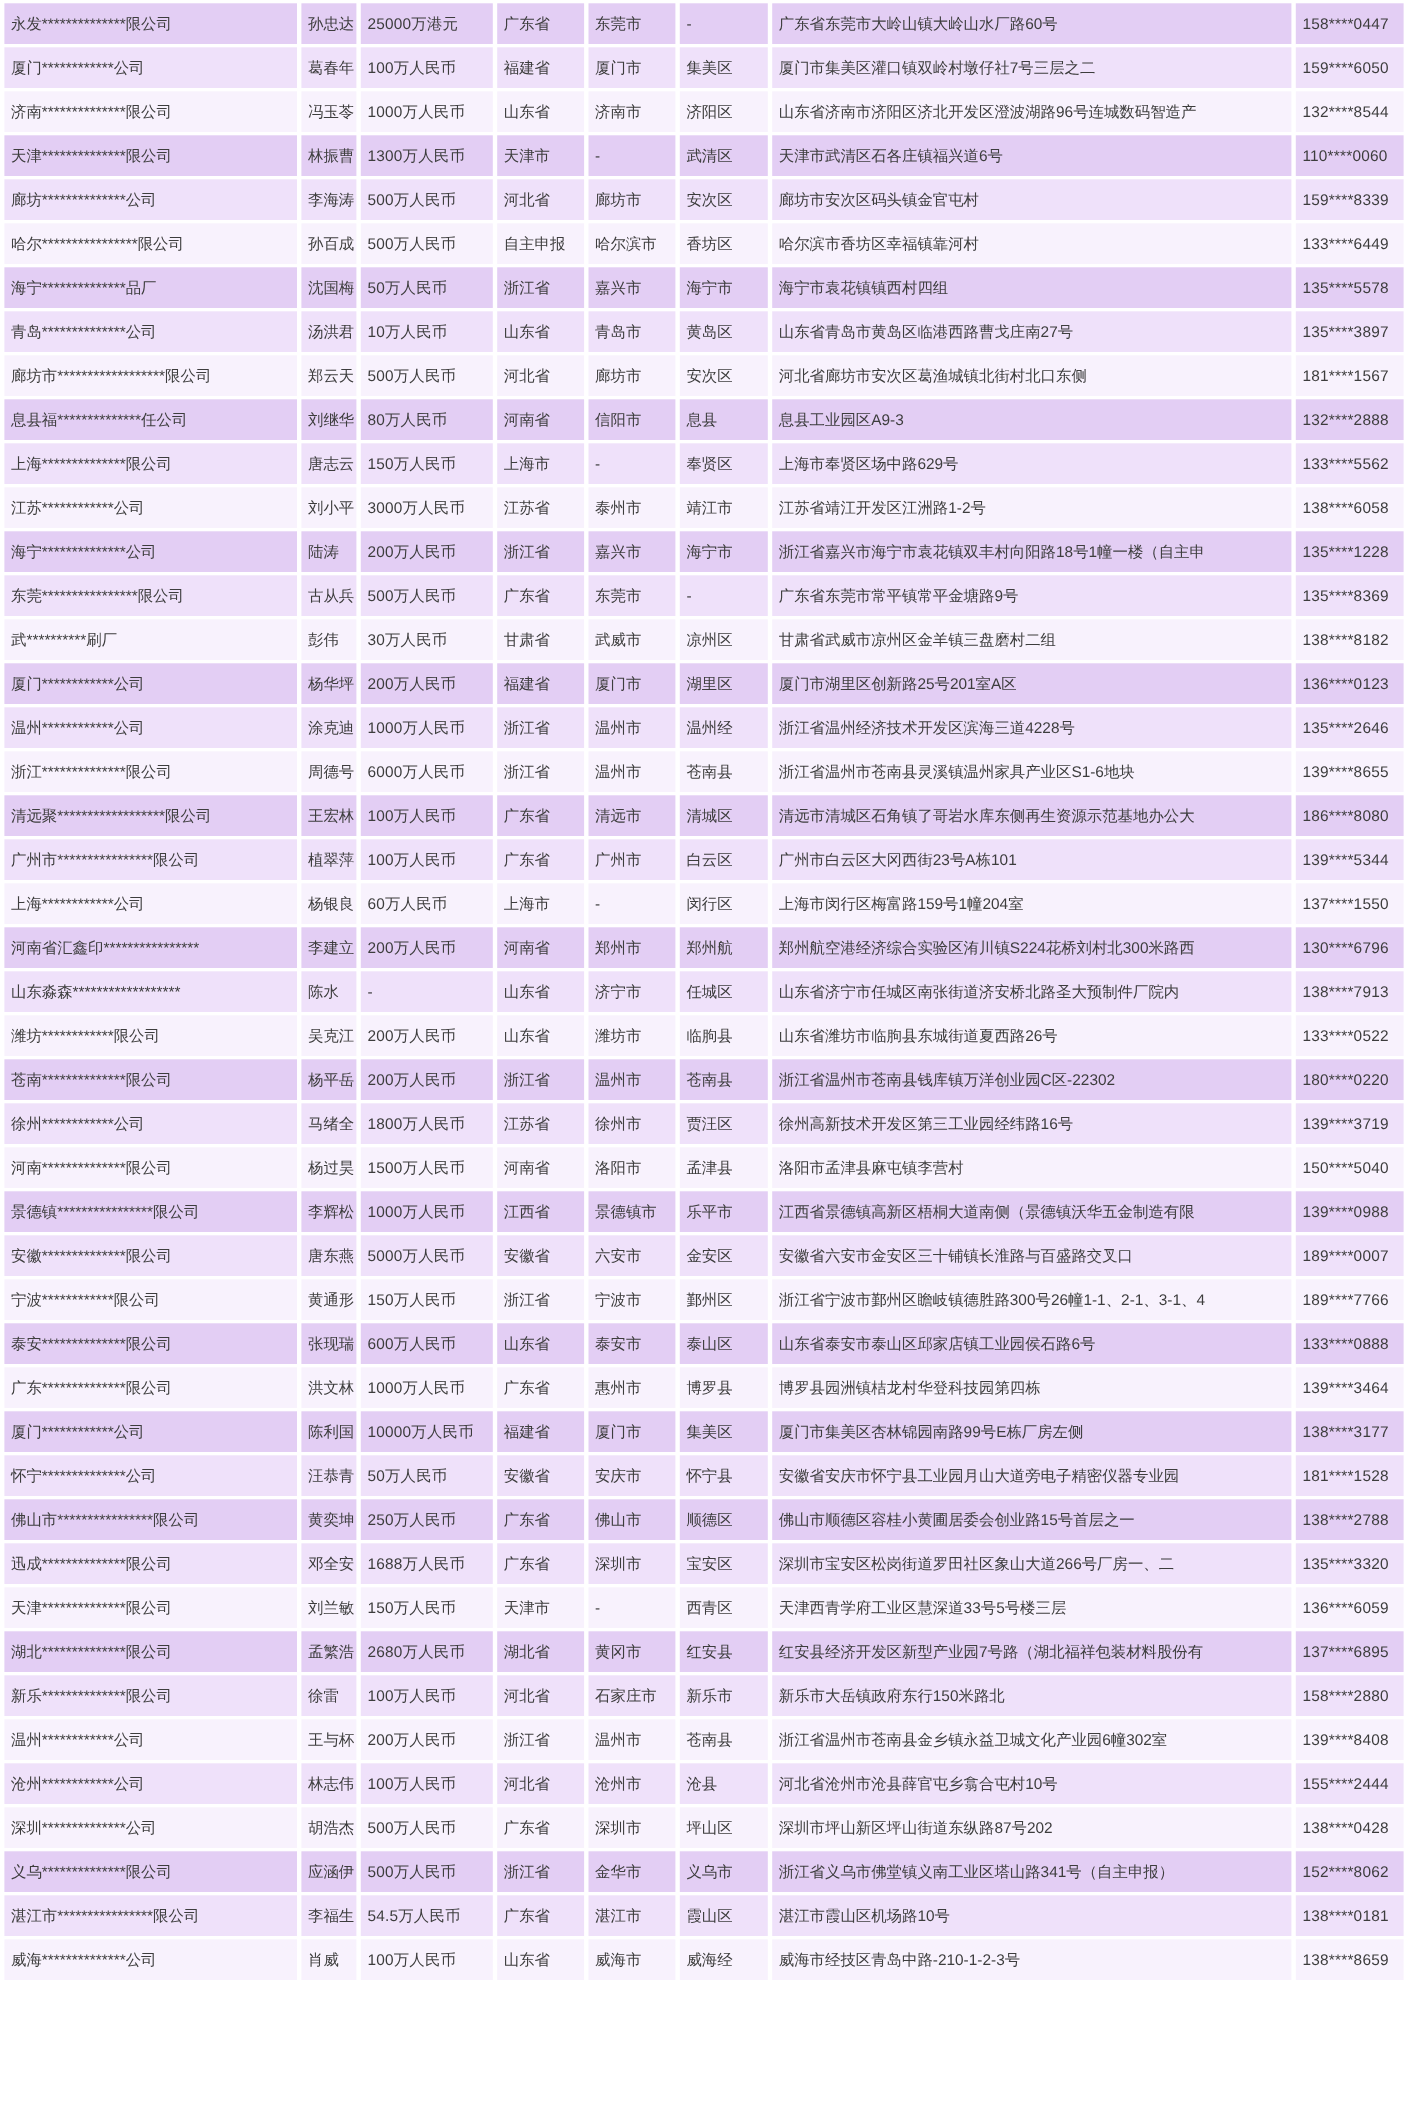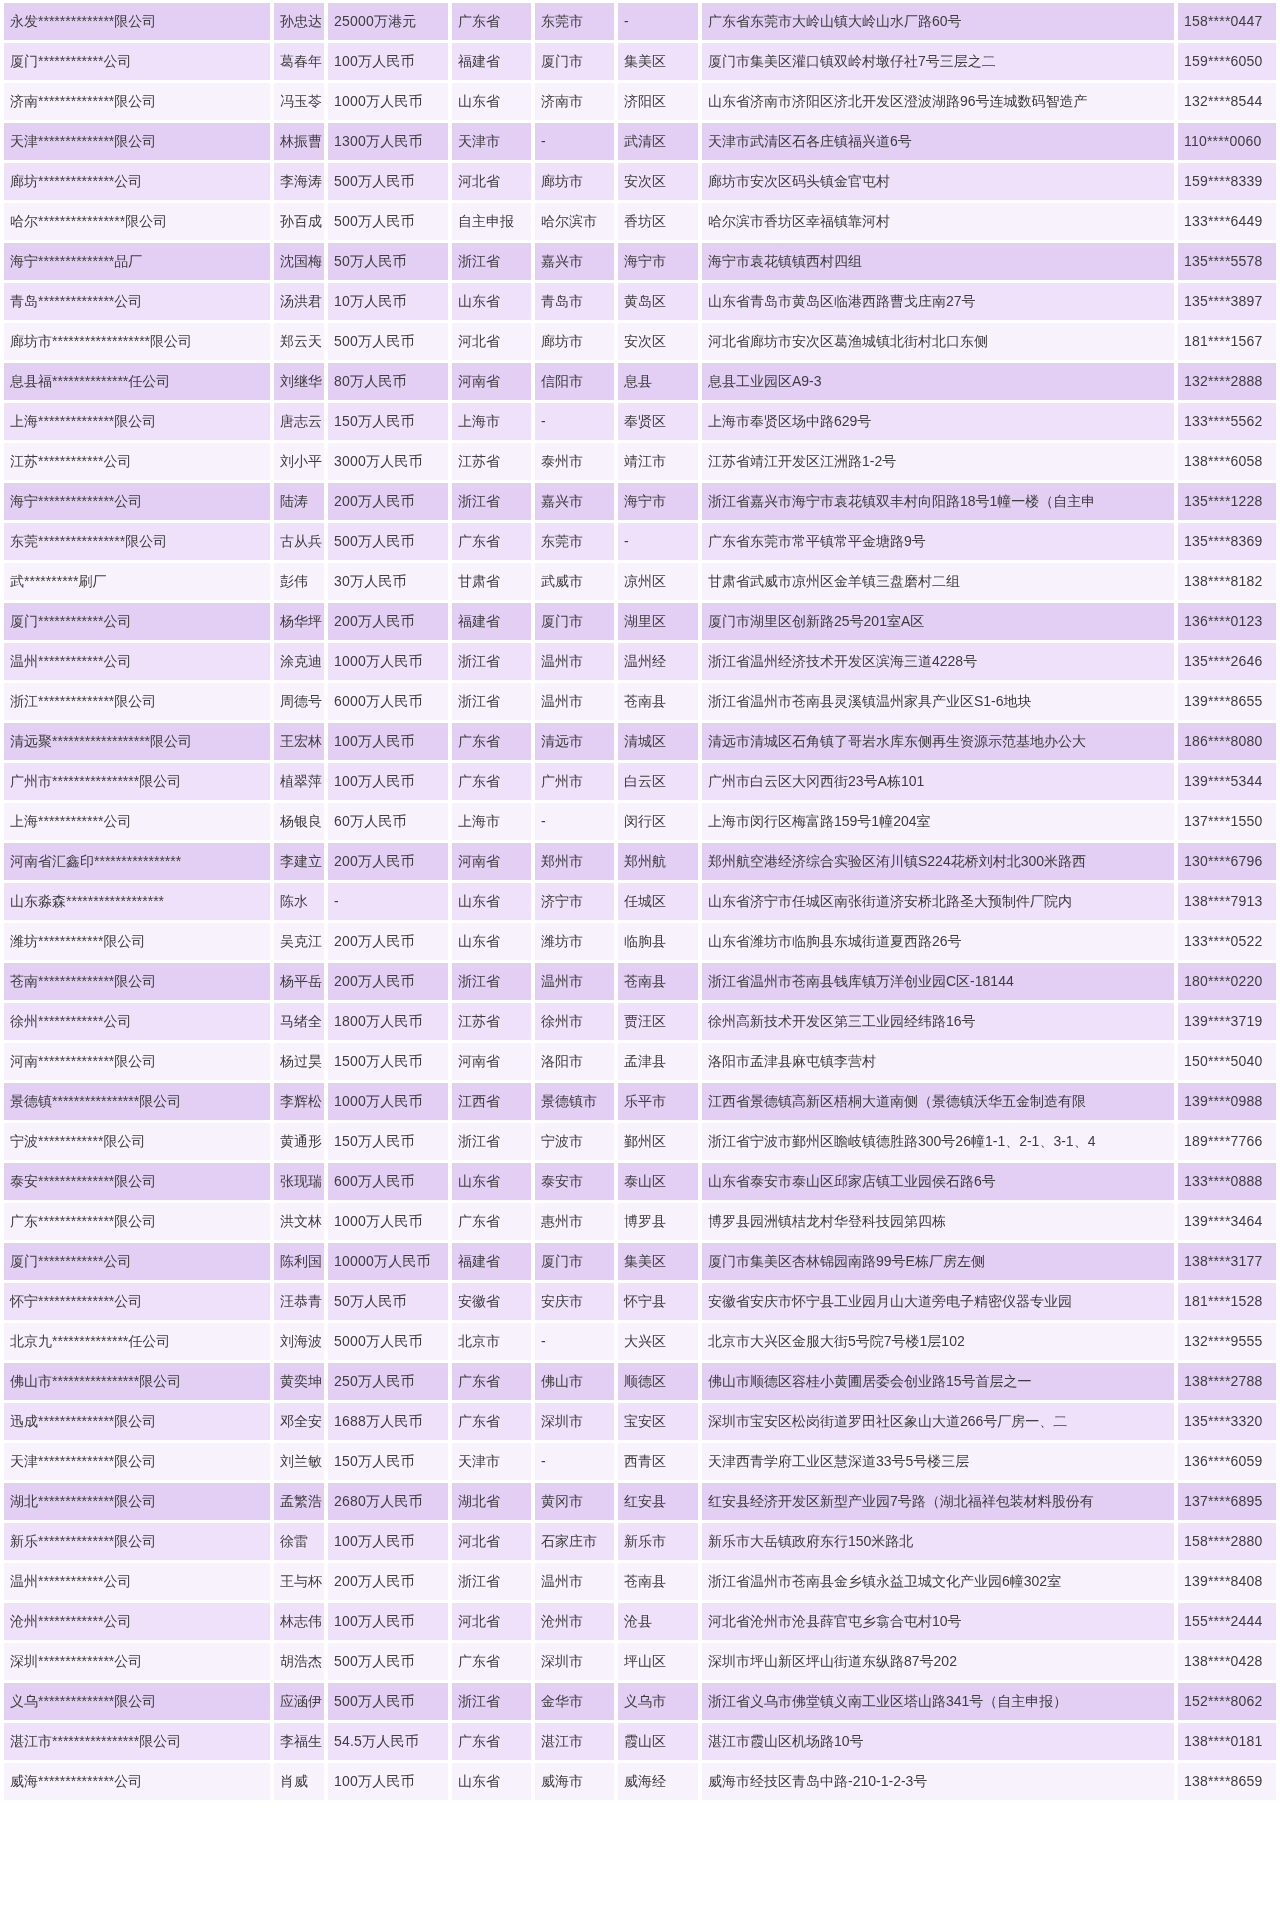--- a/index.html
+++ b/index.html
@@ -288,21 +288,21 @@
         <td class="col-address">山东省潍坊市临朐县东城街道夏西路26号</td>
         <td class="col-phone">133****0522</td>
       </tr>
       <tr class="stripe-0">
         <td class="col-name">苍南**************限公司</td>
         <td class="col-representative">杨平岳</td>
         <td class="col-capital">200万人民币</td>
         <td class="col-province">浙江省</td>
         <td class="col-city">温州市</td>
         <td class="col-district">苍南县</td>
-        <td class="col-address">浙江省温州市苍南县钱库镇万洋创业园C区-18144</td>
+        <td class="col-address">浙江省温州市苍南县钱库镇万洋创业园C区-22302</td>
         <td class="col-phone">180****0220</td>
       </tr>
       <tr class="stripe-1">
         <td class="col-name">徐州************公司</td>
         <td class="col-representative">马绪全</td>
         <td class="col-capital">1800万人民币</td>
         <td class="col-province">江苏省</td>
         <td class="col-city">徐州市</td>
         <td class="col-district">贾汪区</td>
         <td class="col-address">徐州高新技术开发区第三工业园经纬路16号</td>
@@ -321,20 +321,30 @@
       <tr class="stripe-0">
         <td class="col-name">景德镇****************限公司</td>
         <td class="col-representative">李辉松</td>
         <td class="col-capital">1000万人民币</td>
         <td class="col-province">江西省</td>
         <td class="col-city">景德镇市</td>
         <td class="col-district">乐平市</td>
         <td class="col-address">江西省景德镇高新区梧桐大道南侧（景德镇沃华五金制造有限</td>
         <td class="col-phone">139****0988</td>
       </tr>
+      <tr class="stripe-1">
+        <td class="col-name">安徽**************限公司</td>
+        <td class="col-representative">唐东燕</td>
+        <td class="col-capital">5000万人民币</td>
+        <td class="col-province">安徽省</td>
+        <td class="col-city">六安市</td>
+        <td class="col-district">金安区</td>
+        <td class="col-address">安徽省六安市金安区三十铺镇长淮路与百盛路交叉口</td>
+        <td class="col-phone">189****0007</td>
+      </tr>
       <tr class="stripe-2">
         <td class="col-name">宁波************限公司</td>
         <td class="col-representative">黄通形</td>
         <td class="col-capital">150万人民币</td>
         <td class="col-province">浙江省</td>
         <td class="col-city">宁波市</td>
         <td class="col-district">鄞州区</td>
         <td class="col-address">浙江省宁波市鄞州区瞻岐镇德胜路300号26幢1-1、2-1、3-1、4</td>
         <td class="col-phone">189****7766</td>
       </tr>
@@ -371,30 +381,20 @@
       <tr class="stripe-1">
         <td class="col-name">怀宁**************公司</td>
         <td class="col-representative">汪恭青</td>
         <td class="col-capital">50万人民币</td>
         <td class="col-province">安徽省</td>
         <td class="col-city">安庆市</td>
         <td class="col-district">怀宁县</td>
         <td class="col-address">安徽省安庆市怀宁县工业园月山大道旁电子精密仪器专业园</td>
         <td class="col-phone">181****1528</td>
       </tr>
-      <tr class="stripe-2">
-        <td class="col-name">北京九**************任公司</td>
-        <td class="col-representative">刘海波</td>
-        <td class="col-capital">5000万人民币</td>
-        <td class="col-province">北京市</td>
-        <td class="col-city">-</td>
-        <td class="col-district">大兴区</td>
-        <td class="col-address">北京市大兴区金服大街5号院7号楼1层102</td>
-        <td class="col-phone">132****9555</td>
-      </tr>
       <tr class="stripe-0">
         <td class="col-name">佛山市****************限公司</td>
         <td class="col-representative">黄奕坤</td>
         <td class="col-capital">250万人民币</td>
         <td class="col-province">广东省</td>
         <td class="col-city">佛山市</td>
         <td class="col-district">顺德区</td>
         <td class="col-address">佛山市顺德区容桂小黄圃居委会创业路15号首层之一</td>
         <td class="col-phone">138****2788</td>
       </tr>

